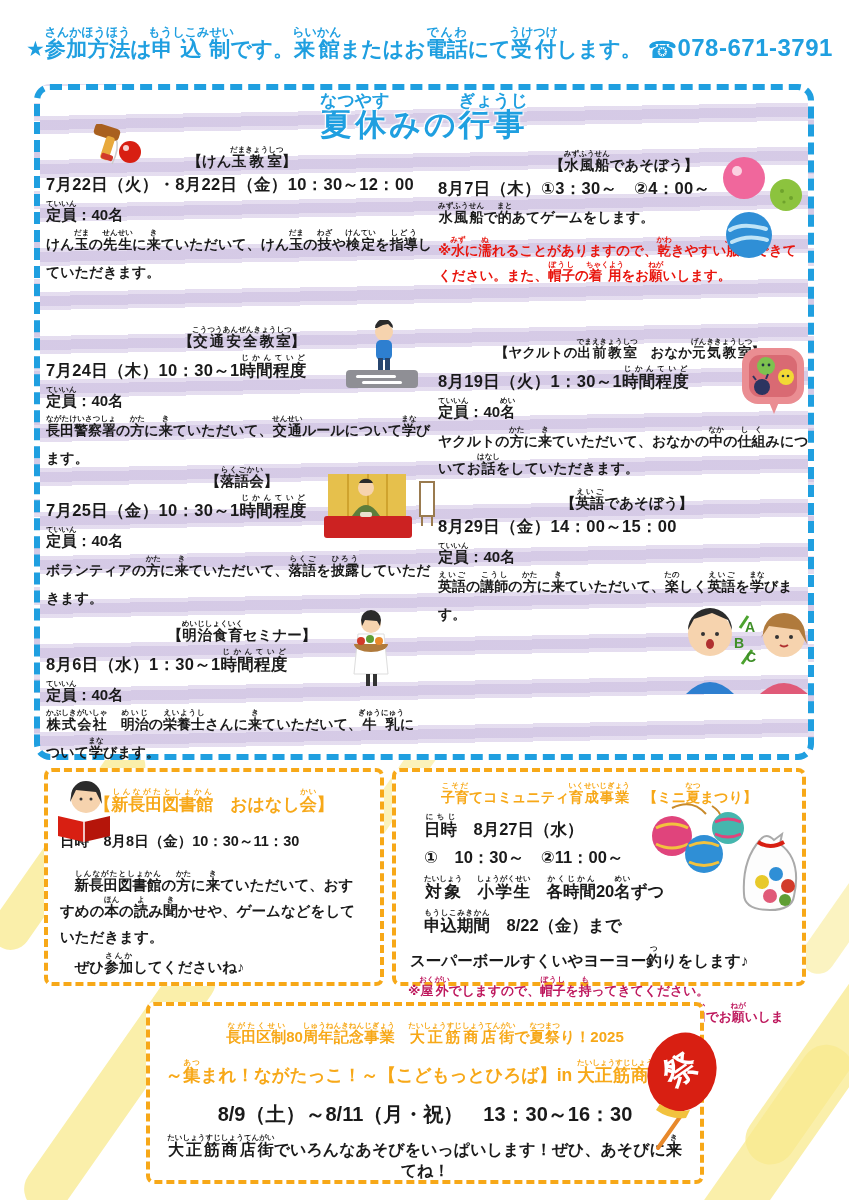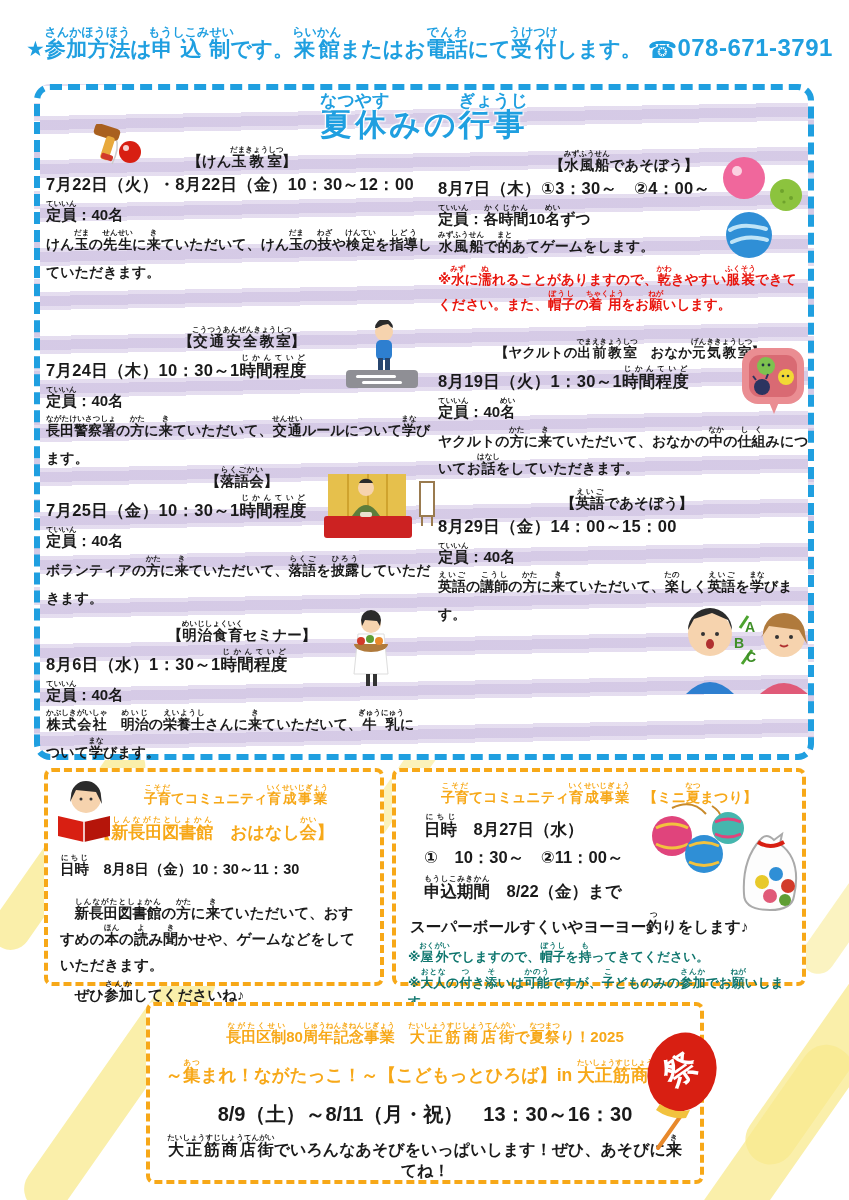--- a/index.html
+++ b/index.html
@@ -61,21 +61,21 @@
   .orange{color:#f7a818;}
   .storytime{left:44px;top:768px;width:340px;height:218px;padding:8px 10px 0 10px;}
   .storytime .prog{margin:4px 0 0 44px;text-align:center;font-size:13.5px;font-weight:800;}
   .storytime .head{margin:8px 0 0;text-align:center;font-size:17px;font-weight:800;}
   .storytime .bl{margin:10px 2px 16px;font-size:14.5px;font-weight:700;line-height:1.8;}
   .storytime .bl2{margin:2px 2px 0;font-size:14.5px;font-weight:700;line-height:1.8;}
   .matsuri{left:392px;top:768px;width:414px;height:218px;padding:8px 12px 0 12px;}
   .matsuri .prog{margin:2px 0 0;text-align:center;font-size:14px;font-weight:800;}
   .matsuri .ml{margin:6px 0 0 16px;font-size:16.5px;font-weight:700;}
   .matsuri .md{margin:8px 0 0 2px;font-size:15.5px;font-weight:700;}
-  .matsuri .mn{margin:4px 0 0;color:#0f766e;font-size:12.8px;font-weight:800;line-height:1.5;}
+  .matsuri .mn{margin:4px 0 0;color:#be185d;font-size:12.8px;font-weight:800;line-height:1.5;}
   .festival{left:146px;top:1002px;width:558px;height:182px;padding:10px 14px 0 14px;text-align:center;}
   .festival .t1{margin:6px 0 0;font-size:15px;font-weight:800;}
   .festival .t2{margin:12px 0 0;font-size:17.5px;font-weight:800;}
   .festival .d1{margin:14px 0 0;font-size:20px;font-weight:700;}
   .festival .d2{margin:6px 0 0;font-size:16px;font-weight:700;}
 </style>
 </head>
 <body>
 
 <div>
@@ -118,21 +118,20 @@
       <circle cx="78" cy="41" r="2" fill="#6ea22c"></circle>
         <circle cx="87" cy="48" r="2" fill="#6ea22c"></circle>
         <circle cx="80" cy="52" r="1.6" fill="#6ea22c"></circle>
       <circle cx="45" cy="85" r="23" fill="#2f8fd6"></circle>
       <path d="M26 80 Q38 72 62 79 M28 92 Q44 84 63 90" stroke="#bfe4f7" stroke-width="4" fill="none" stroke-linecap="round"></path>
     </svg>
 
     <section class="ev" style="left:398px;top:60px;width:372px">
       <h3>【<ruby>水風船<rt>みずふうせん</rt></ruby>であそぼう】</h3>
       <p class="date rich">8月7日（木）①3：30～　②4：00～</p>
-      <p class="cap rich"><ruby>定員<rt>ていいん</rt></ruby>：<ruby>各時間<rt>かくじかん</rt></ruby>10<ruby>名<rt>めい</rt></ruby>ずつ</p>
       <p class="desc rich" style="margin-top:2px"><ruby>水風船<rt>みずふうせん</rt></ruby>で<ruby>的<rt>まと</rt></ruby>あてゲームをします。</p>
       <p class="note rich">※<ruby>水<rt>みず</rt></ruby>に<ruby>濡<rt>ぬ</rt></ruby>れることがありますので、<ruby>乾<rt>かわ</rt></ruby>きやすい<ruby>服装<rt>ふくそう</rt></ruby>できてください。また、<ruby>帽子<rt>ぼうし</rt></ruby>の<ruby>着用<rt>ちゃくよう</rt></ruby>をお<ruby>願<rt>ねが</rt></ruby>いします。</p>
     </section>
 
     <svg class="icn" style="left:300px;top:230px" width="82" height="72" viewBox="0 0 82 72">
       <circle cx="44" cy="12" r="9" fill="#f6d3ae"></circle>
       <path d="M35 8 a9 9 0 0 1 18 0 l-2 -1 -3 -3 -5 1 -6 3z" fill="#2b2b2b"></path>
       <rect x="36" y="20" width="16" height="20" rx="5" fill="#2e7fd0"></rect>
       <rect x="38" y="38" width="5" height="12" fill="#27456e"></rect>
       <rect x="45" y="38" width="5" height="12" fill="#27456e"></rect>
@@ -237,21 +236,20 @@
   <div class="obox storytime">
     <svg class="icn" style="left:6px;top:6px" width="60" height="66" viewBox="0 0 60 66">
       <circle cx="32" cy="20" r="15" fill="#f6d3ae"></circle>
       <path d="M17 18 a15 15 0 0 1 30 0 l1 8 -6 -12 -20 -2 -6 12z" fill="#2b2b2b"></path>
       <circle cx="27" cy="21" r="1.5" fill="#333"></circle>
         <circle cx="37" cy="21" r="1.5" fill="#333"></circle>
       <path d="M4 38 l26 6 v20 l-26 -6z" fill="#d81f12"></path>
       <path d="M56 38 l-26 6 v20 l26 -6z" fill="#b5150a"></path>
       <path d="M30 44 v20" stroke="#fff" stroke-width="1.5"></path>
     </svg>
-    <p class="prog orange rich"><ruby>子育<rt>こそだ</rt></ruby>てコミュニティ<ruby>育成事業<rt>いくせいじぎょう</rt></ruby></p>
     <p class="head orange rich">【<ruby>新長田図書館<rt>しんながたとしょかん</rt></ruby>　おはなし<ruby>会<rt>かい</rt></ruby>】</p>
     <p class="bl rich"><ruby>日時<rt>にちじ</rt></ruby>　8月8日（金）10：30～11：30</p>
     <p class="bl2 rich">　<ruby>新長田図書館<rt>しんながたとしょかん</rt></ruby>の<ruby>方<rt>かた</rt></ruby>に<ruby>来<rt>き</rt></ruby>ていただいて、おすすめの<ruby>本<rt>ほん</rt></ruby>の<ruby>読<rt>よ</rt></ruby>み<ruby>聞<rt>き</rt></ruby>かせや、ゲームなどをしていただきます。</p>
     <p class="bl2 rich">　ぜひ<ruby>参加<rt>さんか</rt></ruby>してくださいね♪</p>
   </div>
 
   <div class="obox matsuri">
     <svg class="icn" style="left:246px;top:30px" width="160" height="120" viewBox="0 0 160 120">
       <path d="M30 6 q20 -10 34 6 M70 4 q16 10 4 26" stroke="#c98a2a" stroke-width="2" fill="none"></path>
       <circle cx="30" cy="34" r="20" fill="#e0447c"></circle>
@@ -264,20 +262,21 @@
       <path d="M116 40 q12 8 26 0" stroke="#d81f12" stroke-width="4" fill="none"></path>
       <circle cx="120" cy="80" r="7" fill="#e8c929"></circle>
         <circle cx="134" cy="72" r="7" fill="#2f8fd6"></circle>
       <circle cx="146" cy="84" r="7" fill="#d23b2a"></circle>
         <circle cx="128" cy="94" r="7" fill="#e05a78"></circle>
       <circle cx="143" cy="98" r="6" fill="#5f9e34"></circle>
     </svg>
     <p class="prog orange rich"><ruby>子育<rt>こそだ</rt></ruby>てコミュニティ<ruby>育成事業<rt>いくせいじぎょう</rt></ruby>　【ミニ<ruby>夏<rt>なつ</rt></ruby>まつり】</p>
     <p class="ml rich"><ruby>日時<rt>にちじ</rt></ruby>　8月27日（水）</p>
     <p class="ml rich">①　10：30～　②11：00～</p>
+    <p class="ml rich"><ruby>対象<rt>たいしょう</rt></ruby>　<ruby>小学生<rt>しょうがくせい</rt></ruby>　<ruby>各時間<rt>かくじかん</rt></ruby>20<ruby>名<rt>めい</rt></ruby>ずつ</p>
     <p class="ml rich"><ruby>申込期間<rt>もうしこみきかん</rt></ruby>　8/22（金）まで</p>
     <p class="md rich">スーパーボールすくいやヨーヨー<ruby>釣<rt>つ</rt></ruby>りをします♪</p>
     <p class="mn rich">※<ruby>屋外<rt>おくがい</rt></ruby>でしますので、<ruby>帽子<rt>ぼうし</rt></ruby>を<ruby>持<rt>も</rt></ruby>ってきてください。</p>
     <p class="mn rich" style="margin-top:2px">※<ruby>大人<rt>おとな</rt></ruby>の<ruby>付<rt>つ</rt></ruby>き<ruby>添<rt>そ</rt></ruby>いは<ruby>可能<rt>かのう</rt></ruby>ですが、<ruby>子<rt>こ</rt></ruby>どものみの<ruby>参加<rt>さんか</rt></ruby>でお<ruby>願<rt>ねが</rt></ruby>いします。</p>
   </div>
 
   <div class="obox festival">
     <svg class="icn" style="left:492px;top:16px" width="84" height="130" viewBox="0 0 84 130">
       <path d="M40 92 L16 126" stroke="#e8892b" stroke-width="4" stroke-linecap="round"></path>
       <ellipse cx="40" cy="50" rx="34" ry="40" fill="#d81f12" transform="rotate(18 40 50)"></ellipse>

